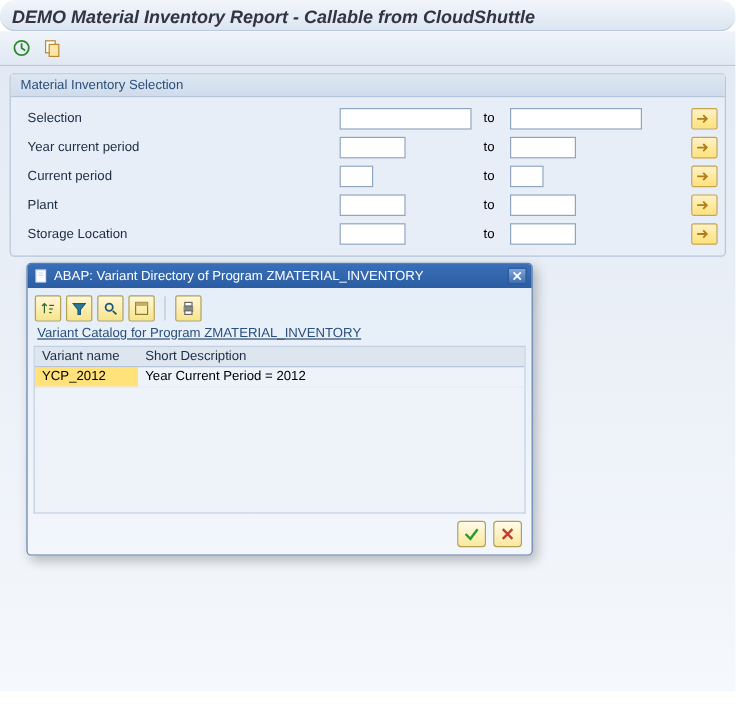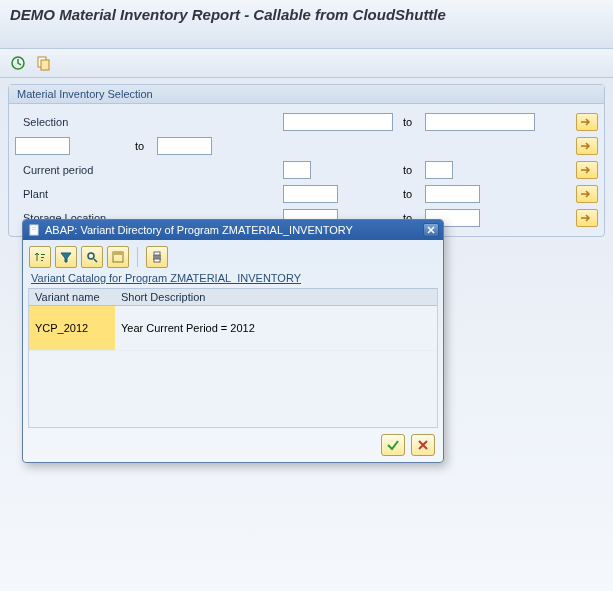--- a/index.html
+++ b/index.html
@@ -9,21 +9,22 @@
     height: 591px;
     font-family: Arial, sans-serif;
     font-size: 11px;
     background: #fff;
     overflow: hidden;
     position: relative;
   }
   .titlebar {
     background: linear-gradient(to bottom, #f3f6fb 0%, #dbe5f1 100%);
     border-bottom: 1px solid #b9c9de;
-    padding: 6px 10px 25px 10px;
+    padding: 6px 10px 2px 10px;
+    border-radius: 13px;
   }
   .titlebar-text {
     font-style: italic;
     font-weight: bold;
     font-size: 15px;
     color: #333344;
   }
   .toolbar {
     background: linear-gradient(to bottom, #f0f4fa 0%, #e0e8f3 100%);
     border-bottom: 1px solid #b9c9de;
@@ -148,21 +149,21 @@
     text-align:left;
     background:#dde6ef;
     border-top:1px solid #b6c6da;
     border-bottom:1px solid #b6c6da;
     padding:2px 6px;
     font-weight: normal;
     color:#1c2c43;
     margin-left:40px;
   }
   .dlg-table td {
-    padding:16px 6px;
+    padding:2px 6px;
     border-bottom:1px solid #e7edf5;
   }
   .dlg-table td.sel {
     background:#ffe27a;
   }
   .dlg-body {
     flex:1;
     overflow:hidden;
     background:#eef3fa;
     margin: 0 5px 0 5px;
@@ -216,20 +217,21 @@
           <span class="col-to">
             <input class="in w110" value="" style="">
           </span>
           <span class="arrow-btn">
             <svg width="14" height="10">
               <path d="M1 5 L9 5 M6 2 L9 5 L6 8" stroke="#b07c1c" stroke-width="1.5" fill="none"></path>
             </svg>
           </span>
         </div>
         <div class="row">
+          <span class="row-lbl">Year current period</span>
           <span class="col-from">
             <input class="in w55" value="" style="">
           </span>
           <span class="col-to-lbl">to</span>
           <span class="col-to">
             <input class="in w55" value="" style="">
           </span>
           <span class="arrow-btn">
             <svg width="14" height="10">
               <path d="M1 5 L9 5 M6 2 L9 5 L6 8" stroke="#b07c1c" stroke-width="1.5" fill="none"></path>

